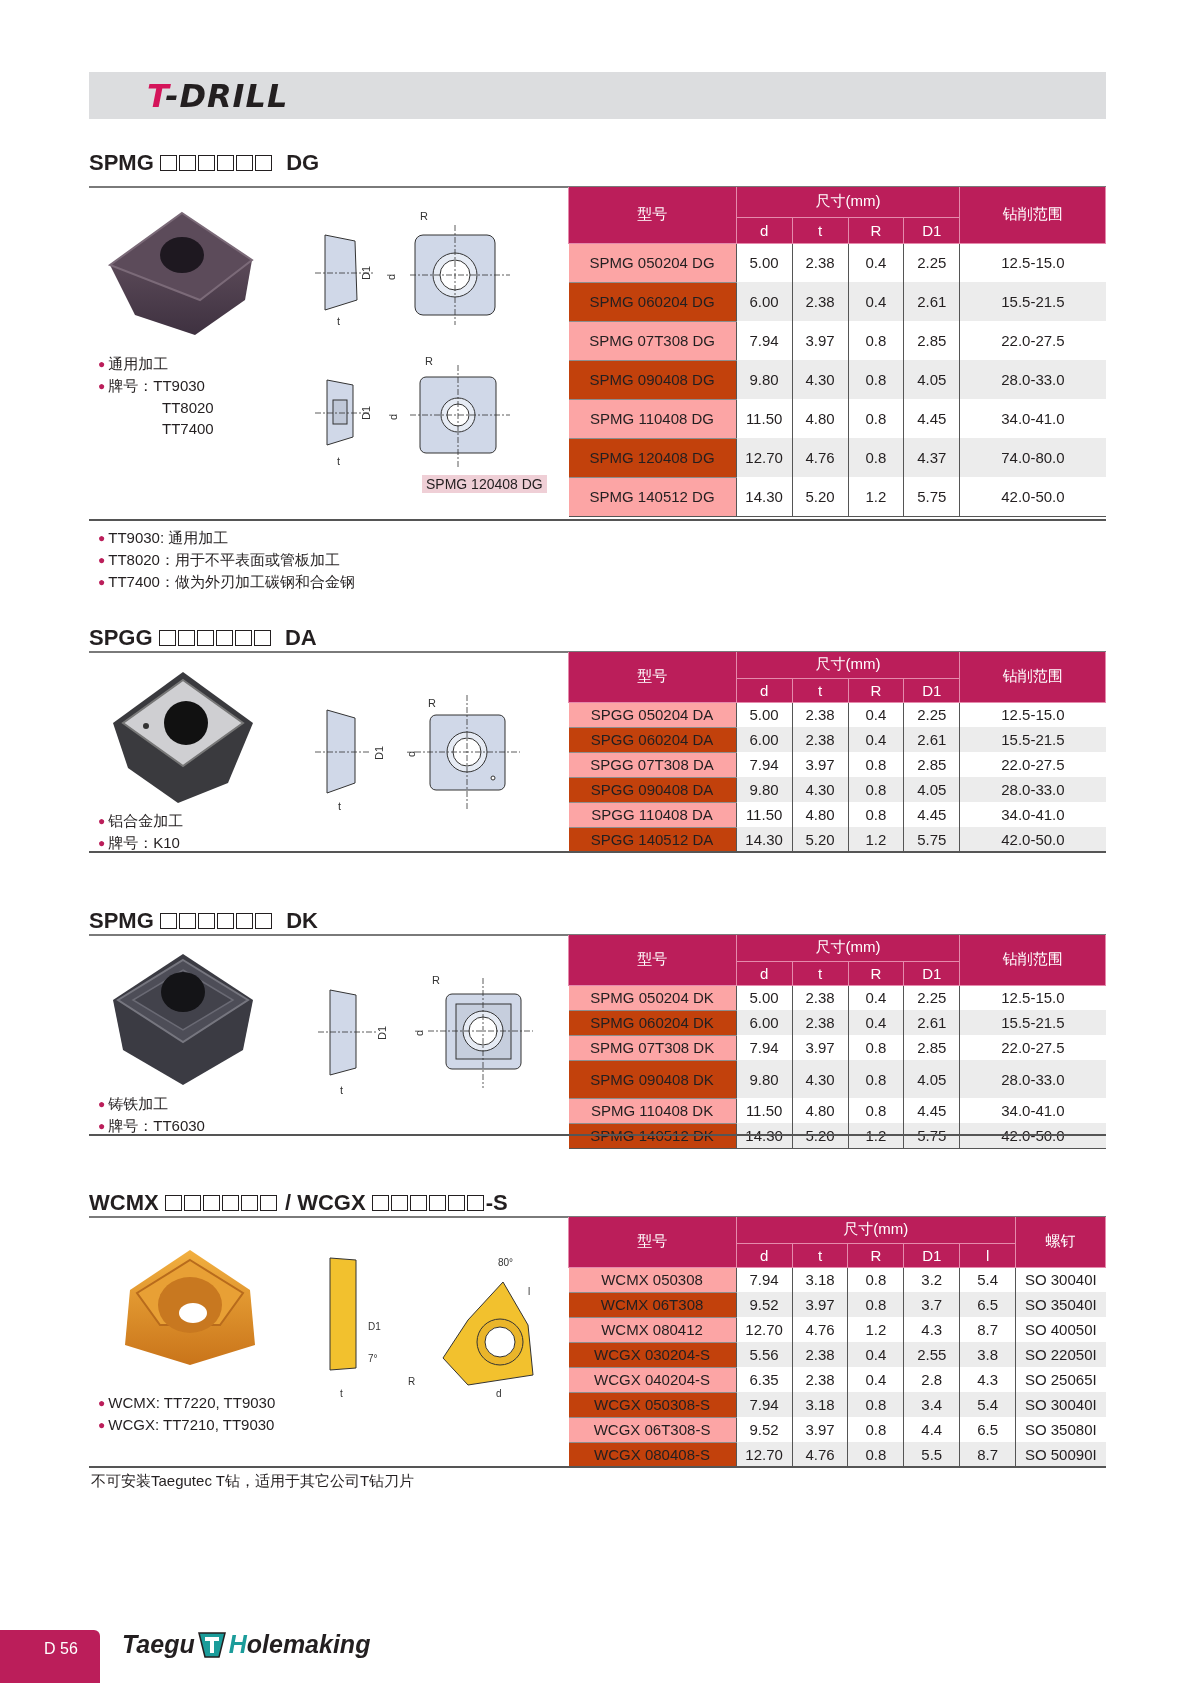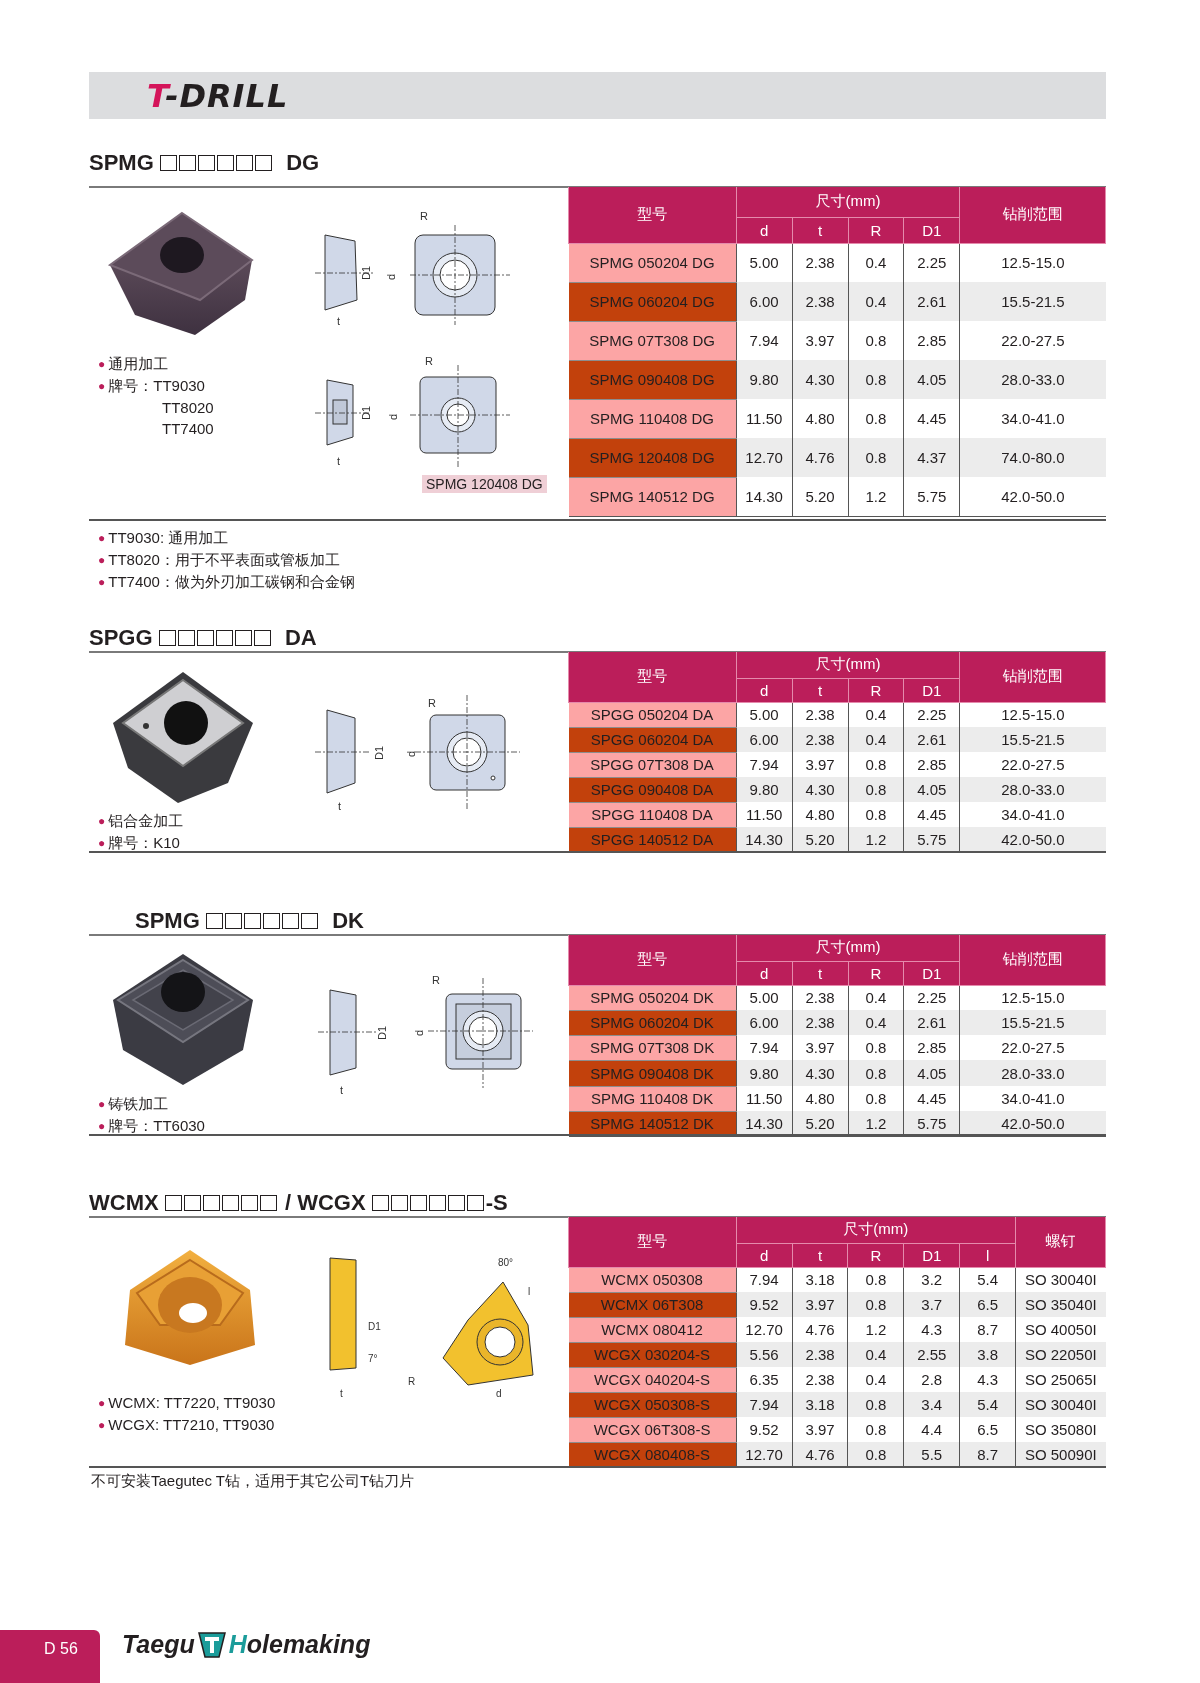--- a/index.html
+++ b/index.html
@@ -287,21 +287,21 @@
         <td>14.30</td>
         <td>5.20</td>
         <td>1.2</td>
         <td>5.75</td>
         <td class="last">42.0-50.0</td>
       </tr>
 </tbody>
   </table>
 <div class="rule" style="top:851px;height:1.5px;background:#555;"></div>
 
-<div class="sec-title" style="top:908px;margin-left:46px;">
+<div class="sec-title" style="top:908px;">
   <span>SPMG</span>
   <span class="boxes"><span class="box"></span><span class="box"></span><span class="box"></span><span class="box"></span><span class="box"></span><span class="box"></span></span>
   &nbsp;<span>DK</span>
 </div>
 <div class="rule" style="top:934px;"></div>
 
 <svg class="img-box" style="left:108px;top:950px;" width="150" height="140">
   <polygon points="75,4 145,50 135,100 75,135 15,100 5,50" fill="#3b3b43"></polygon>
   <polygon points="75,10 140,50 75,92 10,50" fill="#4d4d57" stroke="#76767f" stroke-width="2"></polygon>
   <polygon points="75,20 125,50 75,80 25,50" fill="#42424b" stroke="#6a6a74" stroke-width="1.5"></polygon>
@@ -370,21 +370,21 @@
         <td class="last">15.5-21.5</td>
       </tr>
   <tr style="height:25px;">
         <td class="model">SPMG 07T308 DK</td>
         <td>7.94</td>
         <td>3.97</td>
         <td>0.8</td>
         <td>2.85</td>
         <td class="last">22.0-27.5</td>
       </tr>
-  <tr style="height:26px;" class="alt">
+  <tr style="height:38px;" class="alt">
         <td class="model">SPMG 090408 DK</td>
         <td>9.80</td>
         <td>4.30</td>
         <td>0.8</td>
         <td>4.05</td>
         <td class="last">28.0-33.0</td>
       </tr>
   <tr style="height:25px;">
         <td class="model">SPMG 110408 DK</td>
         <td>11.50</td>

